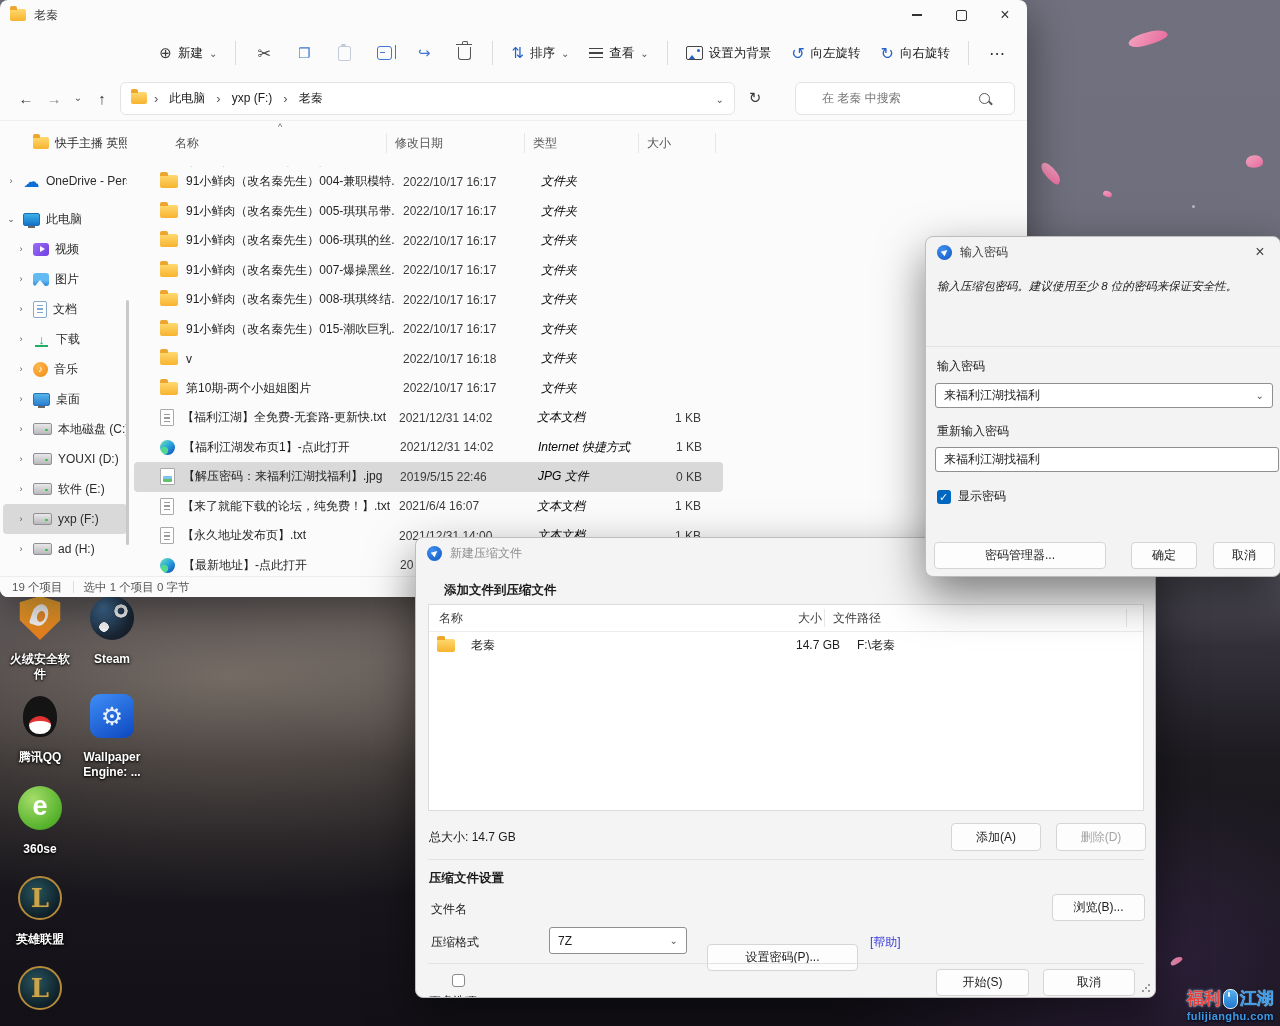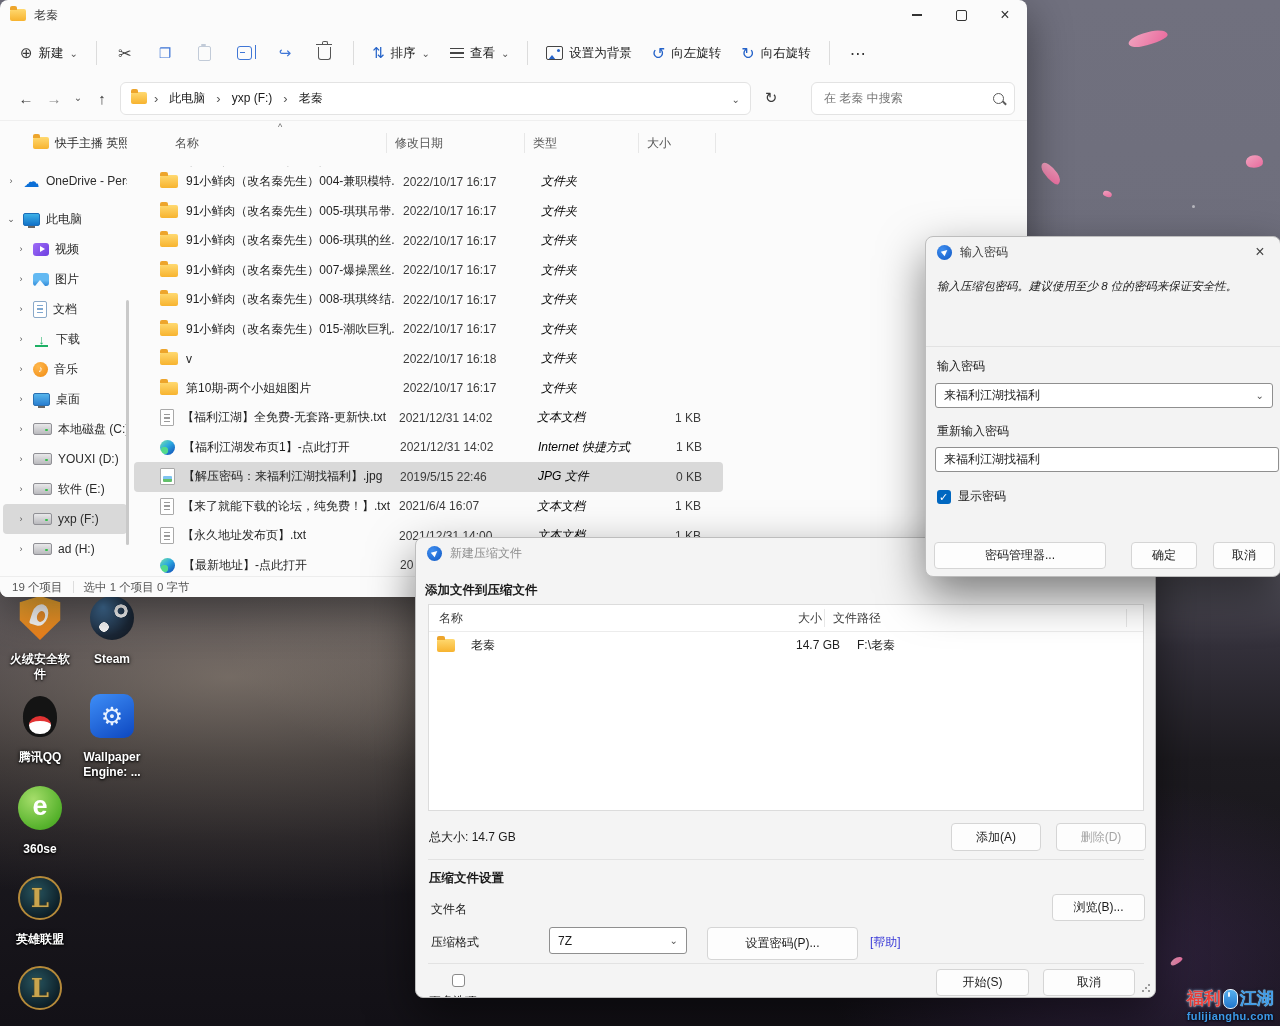--- a/index.html
+++ b/index.html
@@ -71,21 +71,21 @@
   .wc{width:44px;height:30px;display:flex;align-items:center;justify-content:center;}
   .wc-min i{display:block;width:10px;height:1.2px;background:#333;}
   .wc-max i{display:block;width:9px;height:9px;border:1.1px solid #333;border-radius:2px;}
   .wc-close::before{content:"×";font-size:16px;color:#333;line-height:1;}
 
   .mfolder{width:16px;height:12px;background:linear-gradient(180deg,#ffd970,#f7b32f);
     border-radius:2px;position:relative;flex:none;}
   .mfolder::before{content:"";position:absolute;top:-3px;left:0;width:7px;height:4px;
     background:#eda52c;border-radius:2px 2px 0 0;}
 
-  .tbar{height:46px;display:flex;align-items:center;padding:0 10px;}
+  .tbar{height:46px;display:flex;align-items:center;padding:0 10px;justify-content:flex-end;}
   .tb{display:flex;align-items:center;gap:6px;padding:0 10px;height:36px;border-radius:4px;
     font-size:12.5px;color:#1b1b1b;}
   .tico{width:40px;height:36px;display:flex;align-items:center;justify-content:center;border-radius:4px;}
   .tdiv{width:1px;height:24px;background:#dcdcdc;margin:0 8px;flex:none;}
   .chev9::before{content:"⌄";font-size:10px;color:#555;line-height:.6;}
   .g-new::before{content:"⊕";font-size:15px;color:#3b3b3b;}
   .g-cut::before{content:"✂";font-size:16px;color:#444;}
   .g-copy::before{content:"❐";font-size:14px;color:#3f76d6;}
   .ico-paste{width:11px;height:13px;border:1.3px solid #c2cbd8;border-radius:2px;position:relative;}
   .ico-paste::before{content:"";position:absolute;top:-3px;left:2px;width:5px;height:2.6px;background:#c2cbd8;border-radius:1px;}
@@ -110,21 +110,21 @@
   .g-back::before{content:"←";font-size:15px;color:#3b3b3b;}
   .g-fwd::before{content:"→";font-size:15px;color:#8a8a8a;}
   .g-up::before{content:"↑";font-size:15px;color:#3b3b3b;}
   .g-refresh::before{content:"↻";font-size:15px;color:#3b3b3b;}
   .abar{width:648px;height:33px;background:#fff;border:1px solid #e3e3e3;border-radius:6px;
     display:flex;align-items:center;padding:0 10px;gap:7px;margin-left:4px;box-sizing:border-box;}
   .crumb{font-size:12px;color:#1b1b1b;padding:2px 4px;border-radius:3px;}
   .csep::before{content:"›";font-size:13px;color:#555;}
   .sp{flex:1;}
   .sbox{margin-left:26px;flex:1;height:33px;background:#fff;border:1px solid #e3e3e3;border-radius:6px;
-    display:flex;align-items:center;padding:0 10px;box-sizing:border-box;gap:12px;}
+    display:flex;align-items:center;padding:0 24px;box-sizing:border-box;}
   .sbox input{border:none;outline:none;flex:1;font-size:12px;color:#333;background:transparent;
     font-family:inherit;}
   .sbox input::placeholder{color:#767676;}
   .mag{width:9px;height:9px;border:1.5px solid #5a5a5a;border-radius:50%;position:relative;flex:none;}
   .mag::after{content:"";position:absolute;width:5px;height:1.5px;background:#5a5a5a;
     transform:rotate(45deg);right:-4px;bottom:-1px;}
 
   .ebody{position:absolute;top:122px;left:0;right:0;bottom:20px;display:flex;background:#fbfbfb;}
   .sbar{width:130px;flex:none;padding-top:6px;position:relative;overflow:hidden;}
   .si{display:flex;align-items:center;gap:6px;height:30px;border-radius:4px;margin:0 3px;
@@ -215,21 +215,21 @@
   .hr{position:absolute;height:1px;background:#e2e2e2;}
   .sect{position:absolute;font-size:12.5px;font-weight:bold;color:#1b1b1b;}
   .cb{width:14px;height:14px;border-radius:3px;box-sizing:border-box;flex:none;position:relative;}
   .cb.on{background:#0067c0;}
   .cb.on::after{content:"✓";color:#fff;font-size:11px;position:absolute;left:2px;top:0px;line-height:14px;}
   .cb.off{background:#fff;border:1px solid #8a8a8a;}
 
   
   .adlg{left:415px;top:537px;width:741px;height:461px;z-index:20;}
   .adlg .dlg-ttl{color:#8f8f8f;}
-  .a-sect1{left:9px;top:44px;}
+  .a-sect1{left:28px;top:44px;}
   .atable{position:absolute;left:12px;top:66px;width:716px;height:207px;background:#fff;
     border:1px solid #dcdcdc;box-sizing:border-box;font-size:12px;}
   .athead{display:flex;height:26px;align-items:center;color:#3d3d3d;border-bottom:1px solid #ececec;}
   .at-name{width:330px;padding-left:10px;flex:none;}
   .at-size{width:53px;text-align:right;flex:none;border-left:none;}
   .at-d1{width:1px;height:18px;background:#e7e7e7;margin-left:2px;}
   .at-path{flex:1;padding-left:8px;}
   .at-d2{width:1px;height:18px;background:#e7e7e7;margin-right:16px;}
   .atrow{display:flex;height:26px;align-items:center;color:#1f1f1f;}
   .atrow .fic{margin-left:8px;margin-right:6px;}
@@ -239,21 +239,21 @@
   .a-add{left:535px;top:285px;width:90px;height:28px;}
   .a-del{left:640px;top:285px;width:90px;height:28px;}
   .a-hr1{left:12px;top:321px;width:716px;}
   .a-sect2{left:13px;top:332px;}
   .a-lab{position:absolute;font-size:12px;color:#1b1b1b;}
   .a-fname-lab{left:15px;top:363px;}
   .a-fname{left:133px;top:356px;width:492px;height:27px;border-color:#7a7a7a;}
   .a-browse{left:636px;top:356px;width:93px;height:27px;}
   .a-fmt-lab{left:15px;top:396px;}
   .a-fmt{left:133px;top:389px;width:138px;height:27px;}
-  .a-setpwd{left:291px;top:389px;width:151px;height:33px;}
+  .a-setpwd{left:291px;top:406px;width:151px;height:27px;}
   .a-help{position:absolute;left:454px;top:396px;font-size:12px;color:#3b3bd8;}
   .a-hr2{left:12px;top:425px;width:716px;}
   .a-more{position:absolute;left:13px;top:436px;display:flex;align-items:center;gap:6px;font-size:12px;color:#1b1b1b;flex-direction:column;}
   .a-more .cb{width:13px;height:13px;}
   .a-start{left:520px;top:431px;width:93px;height:27px;}
   .a-cancel{left:627px;top:431px;width:92px;height:27px;}
   .grip{position:absolute;right:4px;bottom:4px;width:10px;height:10px;
     background:radial-gradient(circle 1px at 8px 2px,#9a9a9a 1px,transparent 1.4px),
                radial-gradient(circle 1px at 8px 8px,#9a9a9a 1px,transparent 1.4px),
                radial-gradient(circle 1px at 2px 8px,#9a9a9a 1px,transparent 1.4px),

